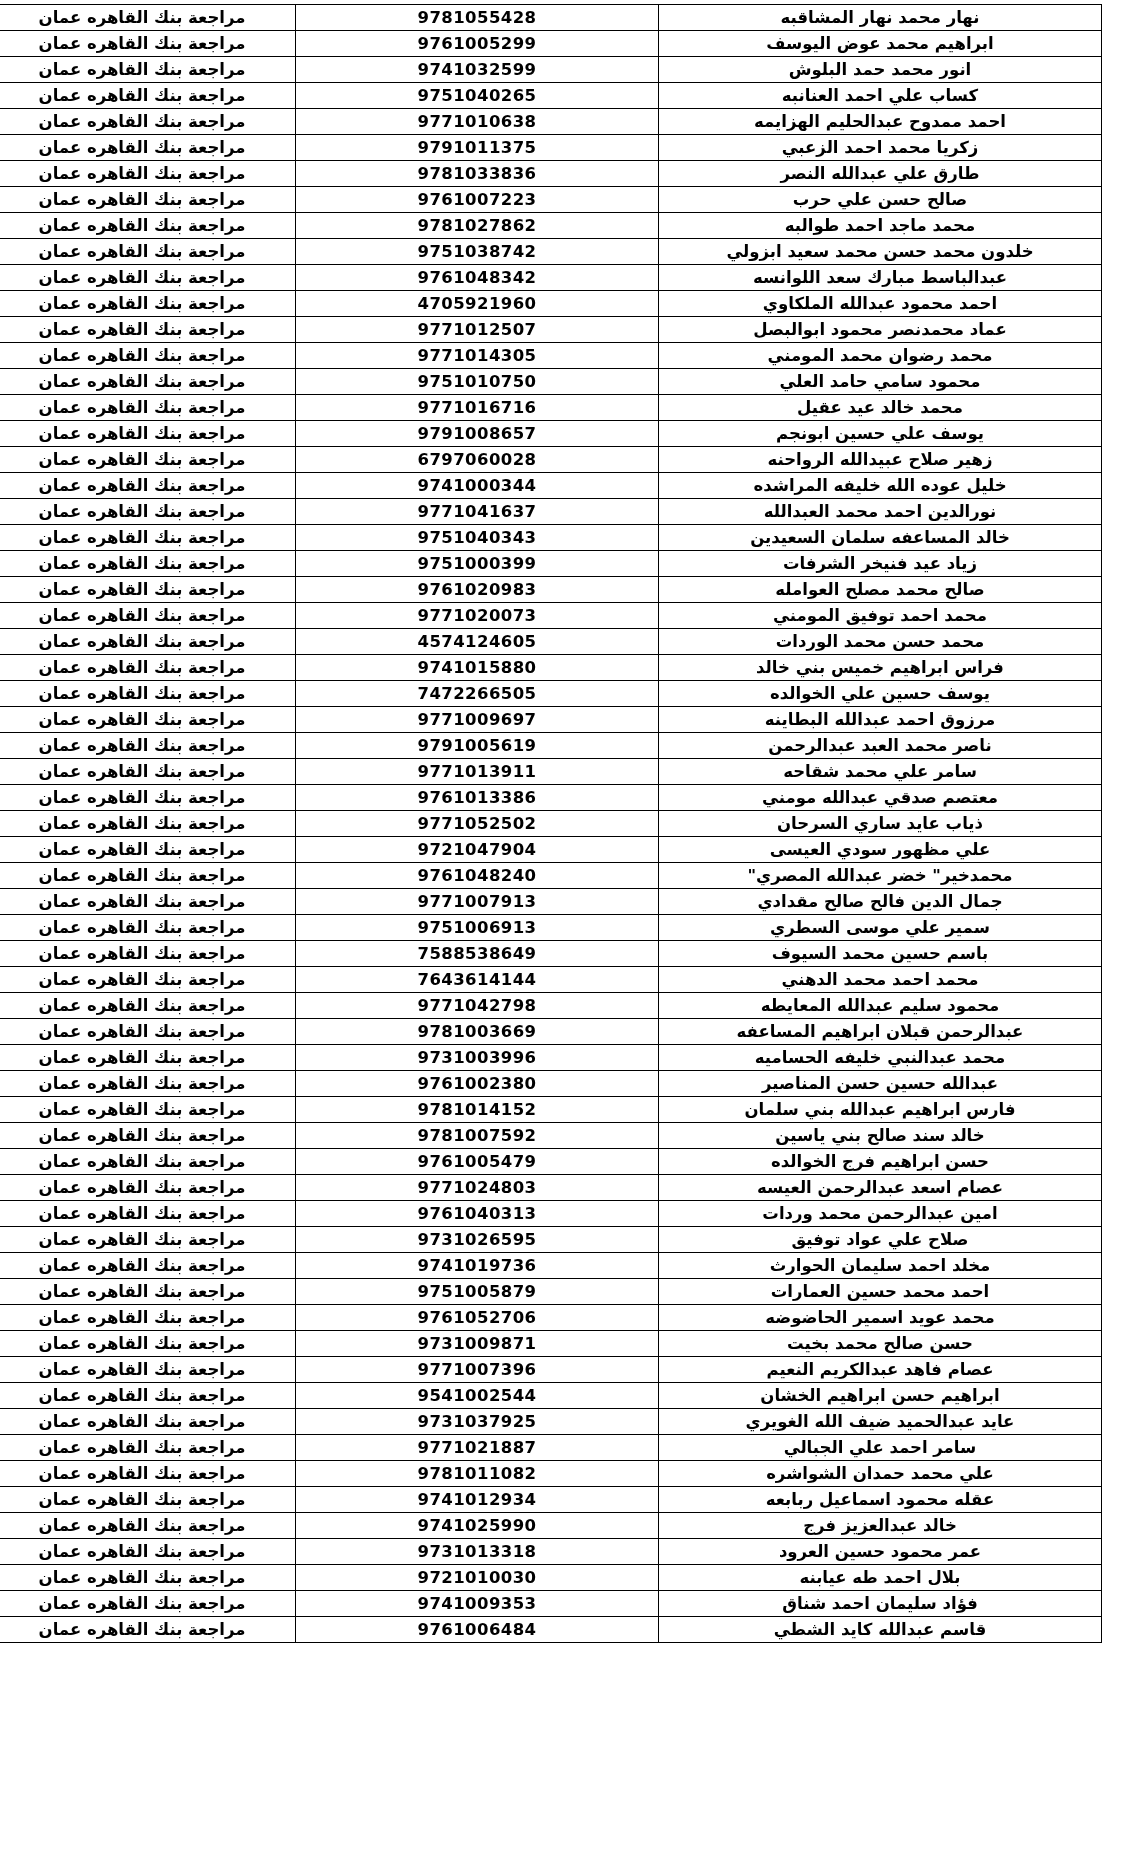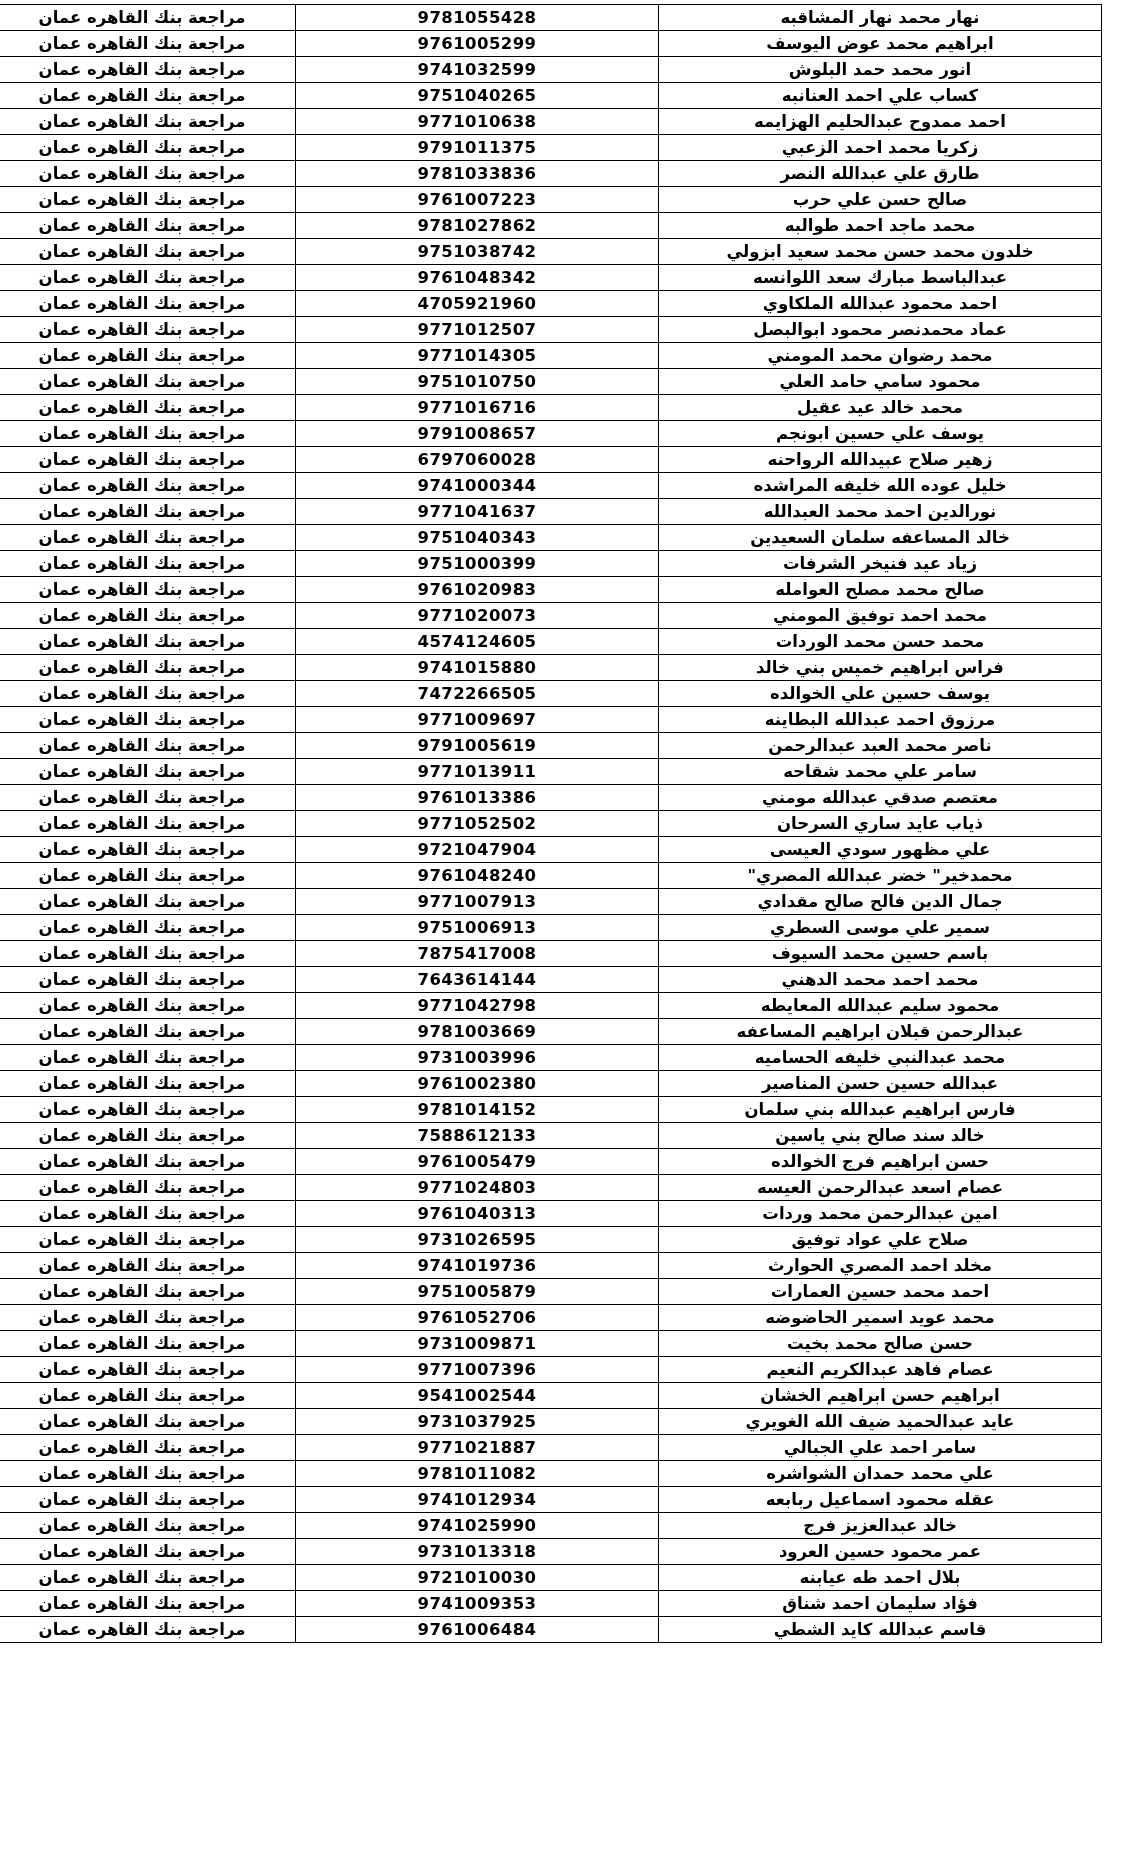--- a/index.html
+++ b/index.html
@@ -233,21 +233,21 @@
           <td class="number">9771007913</td>
           <td class="branch">مراجعة بنك القاهره عمان</td>
         </tr>
         <tr>
           <td class="name">سمير علي موسى السطري</td>
           <td class="number">9751006913</td>
           <td class="branch">مراجعة بنك القاهره عمان</td>
         </tr>
         <tr>
           <td class="name">باسم حسين محمد السيوف</td>
-          <td class="number">7875417008</td>
+          <td class="number">7588538649</td>
           <td class="branch">مراجعة بنك القاهره عمان</td>
         </tr>
         <tr>
           <td class="name">محمد احمد محمد الدهني</td>
           <td class="number">7643614144</td>
           <td class="branch">مراجعة بنك القاهره عمان</td>
         </tr>
         <tr>
           <td class="name">محمود سليم عبدالله المعايطه</td>
           <td class="number">9771042798</td>
@@ -268,21 +268,21 @@
           <td class="number">9761002380</td>
           <td class="branch">مراجعة بنك القاهره عمان</td>
         </tr>
         <tr>
           <td class="name">فارس ابراهيم عبدالله بني سلمان</td>
           <td class="number">9781014152</td>
           <td class="branch">مراجعة بنك القاهره عمان</td>
         </tr>
         <tr>
           <td class="name">خالد سند صالح بني ياسين</td>
-          <td class="number">7588612133</td>
+          <td class="number">9781007592</td>
           <td class="branch">مراجعة بنك القاهره عمان</td>
         </tr>
         <tr>
           <td class="name">حسن ابراهيم فرج الخوالده</td>
           <td class="number">9761005479</td>
           <td class="branch">مراجعة بنك القاهره عمان</td>
         </tr>
         <tr>
           <td class="name">عصام اسعد عبدالرحمن العيسه</td>
           <td class="number">9771024803</td>
@@ -292,21 +292,21 @@
           <td class="name">امين عبدالرحمن محمد وردات</td>
           <td class="number">9761040313</td>
           <td class="branch">مراجعة بنك القاهره عمان</td>
         </tr>
         <tr>
           <td class="name">صلاح علي عواد توفيق</td>
           <td class="number">9731026595</td>
           <td class="branch">مراجعة بنك القاهره عمان</td>
         </tr>
         <tr>
-          <td class="name">مخلد احمد المصري الحوارث</td>
+          <td class="name">مخلد احمد سليمان الحوارث</td>
           <td class="number">9741019736</td>
           <td class="branch">مراجعة بنك القاهره عمان</td>
         </tr>
         <tr>
           <td class="name">احمد محمد حسين العمارات</td>
           <td class="number">9751005879</td>
           <td class="branch">مراجعة بنك القاهره عمان</td>
         </tr>
         <tr>
           <td class="name">محمد عويد اسمير الحاضوضه</td>

